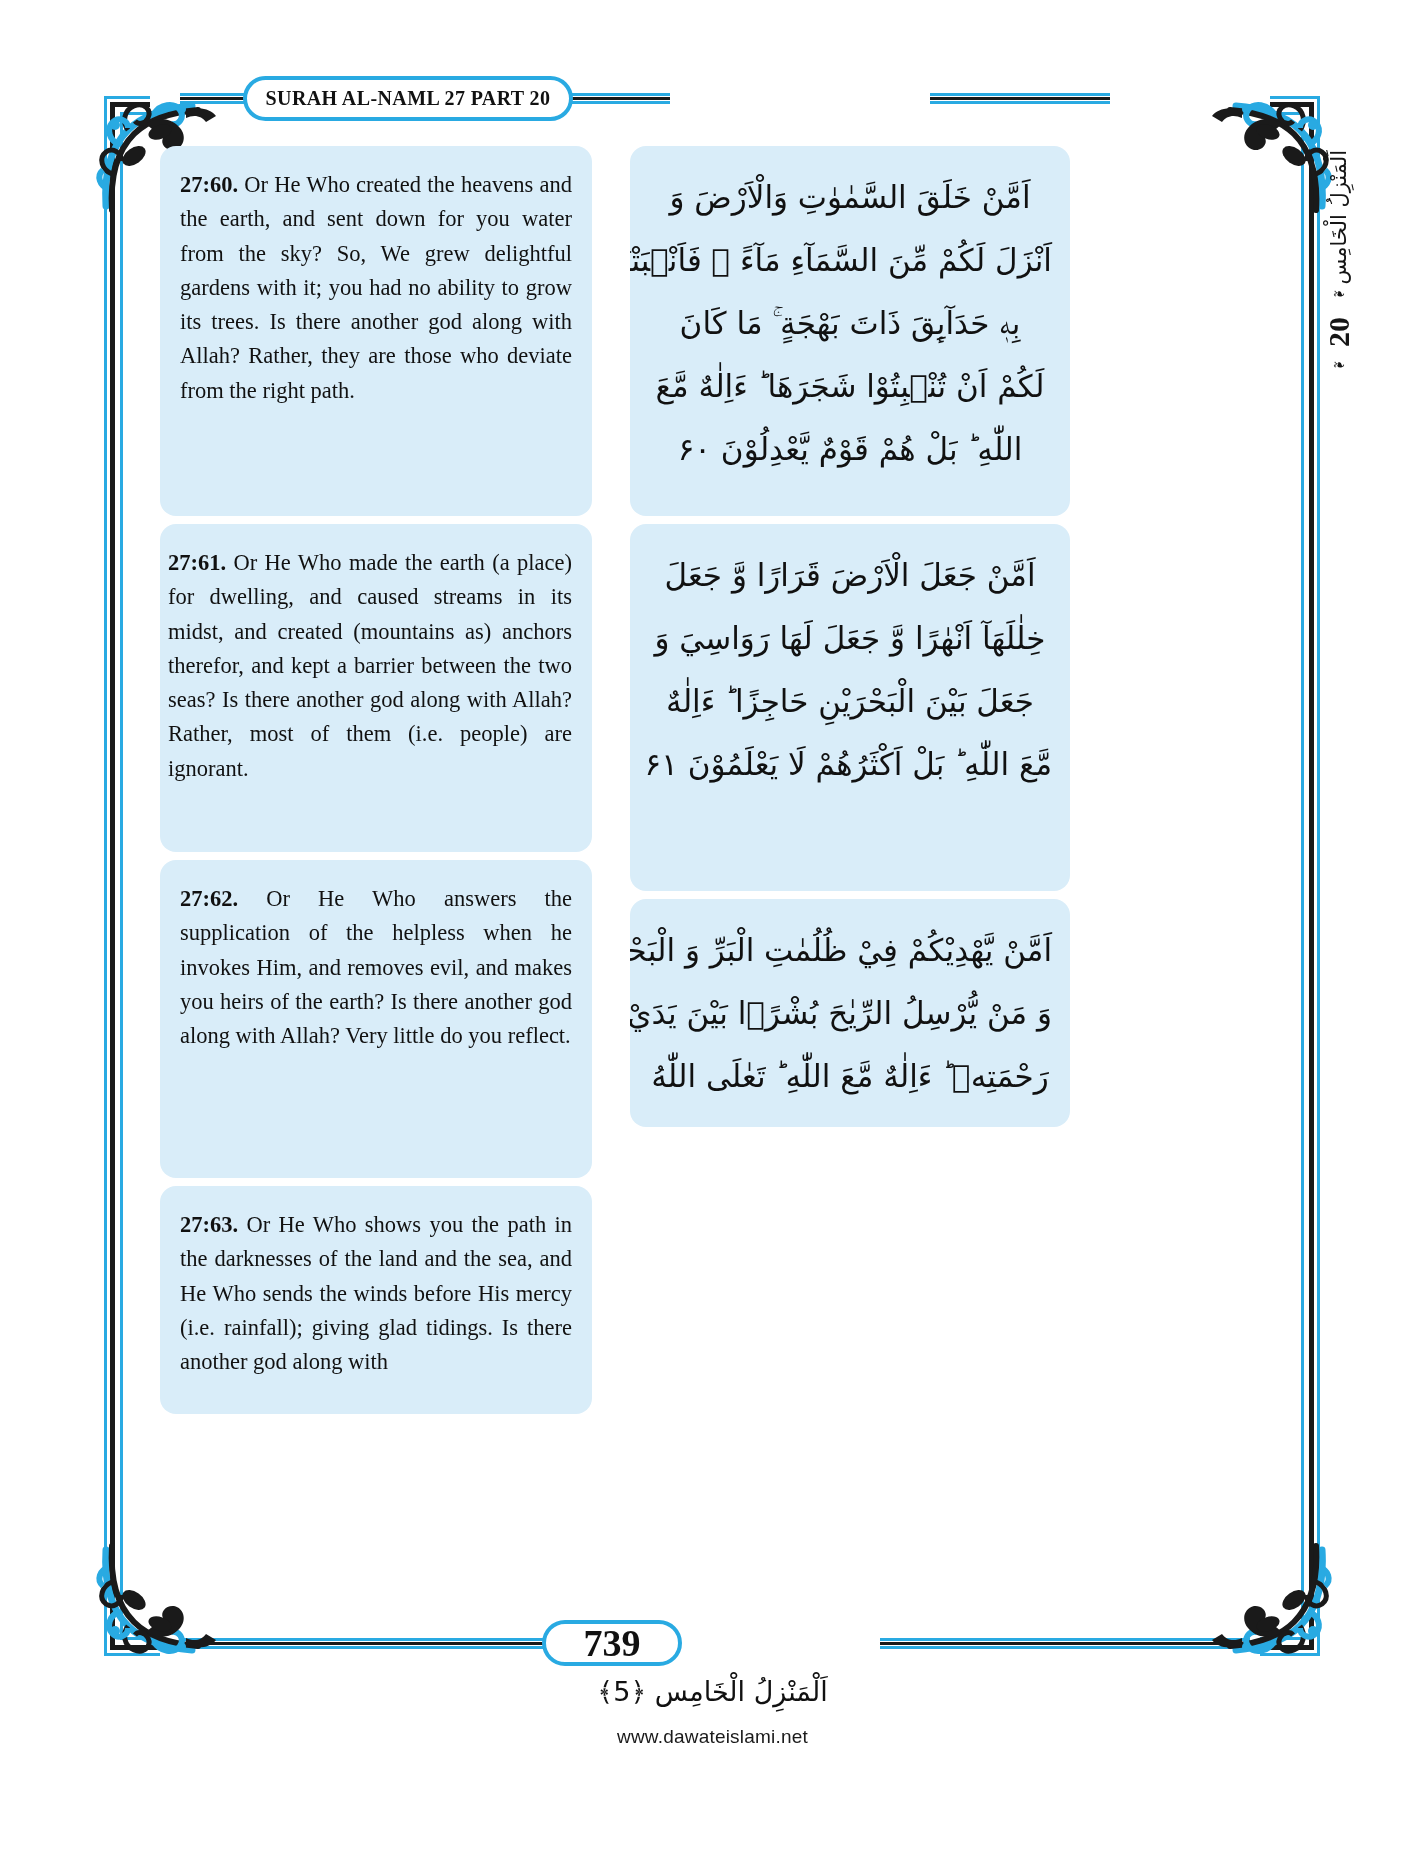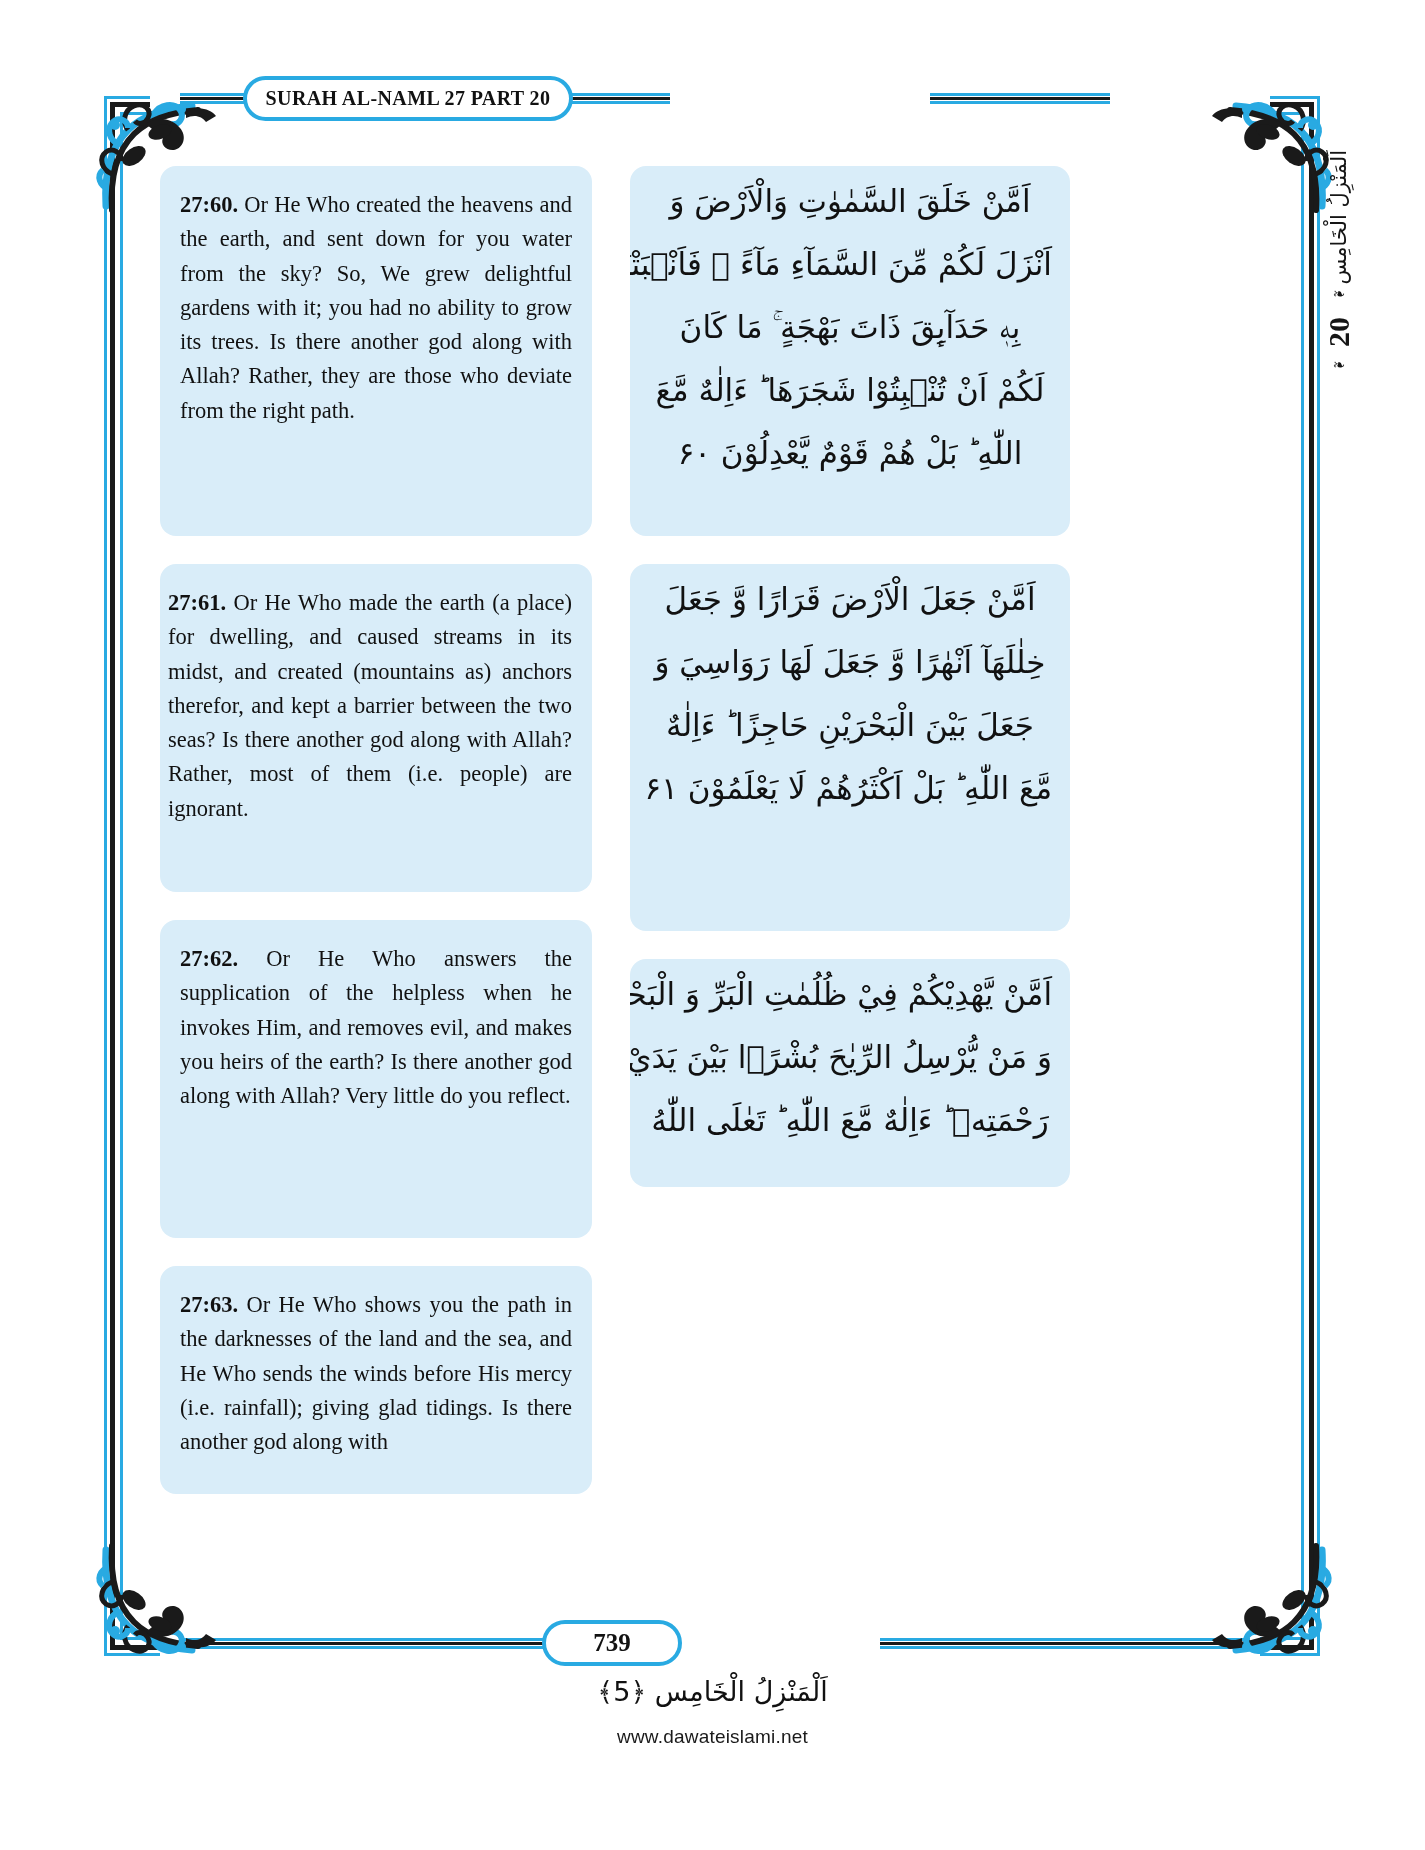--- a/index.html
+++ b/index.html
@@ -148,21 +148,21 @@
   
   #page-number-capsule {
     left: 542px;
     top: 1620px;
     width: 140px;
     height: 46px;
     border-radius: 28px;
   }
   #page-number-capsule .txt {
     font-family: "Liberation Serif", serif;
-    font-size: 25px;
+    font-size: 38px;
     font-weight: 600;
     color: #111111;
   }
 
   
   .ornament {
     position: absolute;
     width: 150px;
     height: 150px;
     pointer-events: none;
@@ -225,37 +225,36 @@
     flex-direction: column;
     gap: 8px;
   }
   .col-en { width: 432px; }
   .col-ar { width: 440px; margin-left: 18px; }
 
   .verse-box {
     background: #d9edf9;
     border-radius: 16px;
     box-sizing: border-box;
-    margin-top: 20px;
   }
   .verse-box.en {
     padding: 22px 20px 14px 20px;
     font-family: "Liberation Serif", serif;
     font-size: 22.5px;
     line-height: 34.3px;
     color: #111111;
     text-align: justify;
     text-justify: inter-word;
     hyphens: none;
   }
   .verse-box.en .vnum {
     font-weight: bold;
   }
   .verse-box.ar {
-    padding: 4px 18px 12px 18px;
+    padding: 20px 18px 12px 18px;
     direction: rtl;
     text-align: center;
     font-family: "DejaVu Sans", sans-serif;
     font-size: 31px;
     line-height: 63px;
     color: #111111;
     overflow: hidden;
   }
   .verse-box.ar .aline {
     white-space: nowrap;

